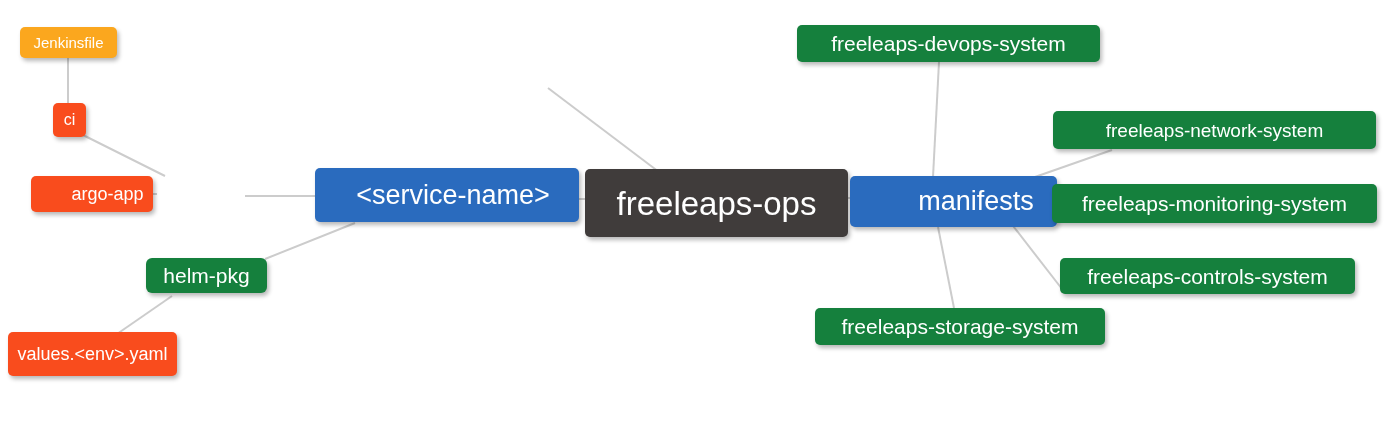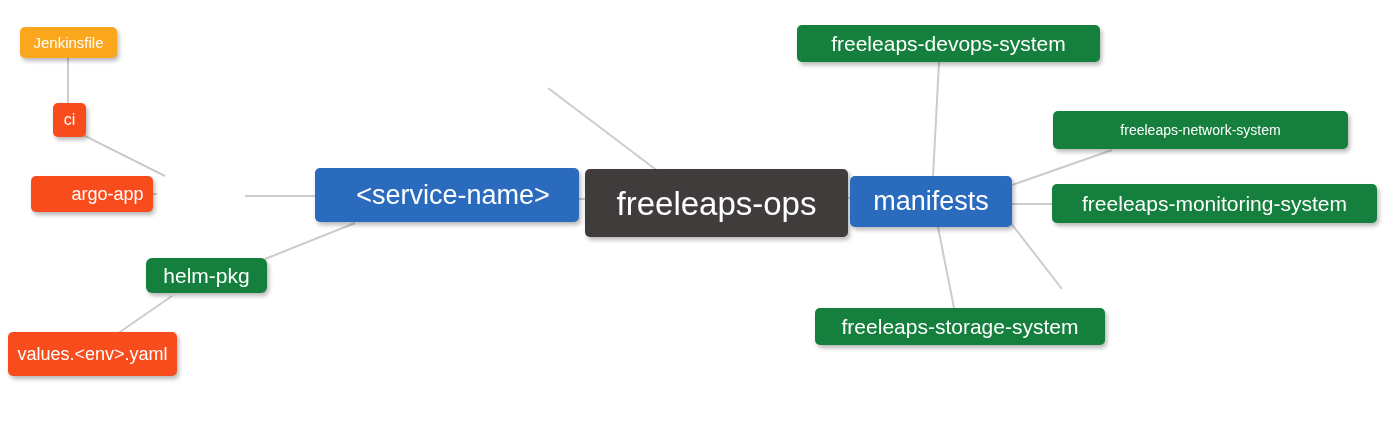--- a/index.html
+++ b/index.html
@@ -72,24 +72,25 @@
 
   <div class="node node--green" style="left:146px; top:258px; width:121px; height:35px; font-size:21px;border-radius:6px;">helm-pkg</div>
 
   <div class="node node--red" style="left:8px; top:332px; width:169px; height:44px; font-size:18px;">values.&lt;env&gt;.yaml</div>
 
 
   <div class="node node--blue" style="left:315px; top:168px; width:252px; height:54px; font-size:27px;padding-left:12px;">&lt;service-name&gt;</div>
 
   <div class="node node--dark" style="left:585px; top:169px; width:263px; height:68px; font-size:33px;">freeleaps-ops</div>
 
-  <div class="node node--blue" style="left:850px; top:176px; width:162px; height:51px; font-size:27px;">manifests</div>
+  <div class="node node--blue" style="left:850px; top:176px; width:162px; height:51px; font-size:27px;padding-left:45px;">manifests</div>
 
   <div class="node node--green" style="left:797px; top:25px; width:303px; height:37px; font-size:21px;">freeleaps-devops-system</div>
 
-  <div class="node node--green" style="left:1053px; top:111px; width:295px; height:38px; font-size:14px;">freeleaps-network-system</div>
+  <div class="node node--green" style="left:1053px; top:111px; width:323px; height:38px; font-size:19px;">freeleaps-network-system</div>
 
   <div class="node node--green" style="left:1052px; top:184px; width:325px; height:39px; font-size:21px;">freeleaps-monitoring-system</div>
 
+  <div class="node node--green" style="left:1060px; top:258px; width:295px; height:36px; font-size:21px;">freeleaps-controls-system</div>
 
   <div class="node node--green" style="left:815px; top:308px; width:290px; height:37px; font-size:21px;">freeleaps-storage-system</div>
 
 </div>
 
 </body></html>

